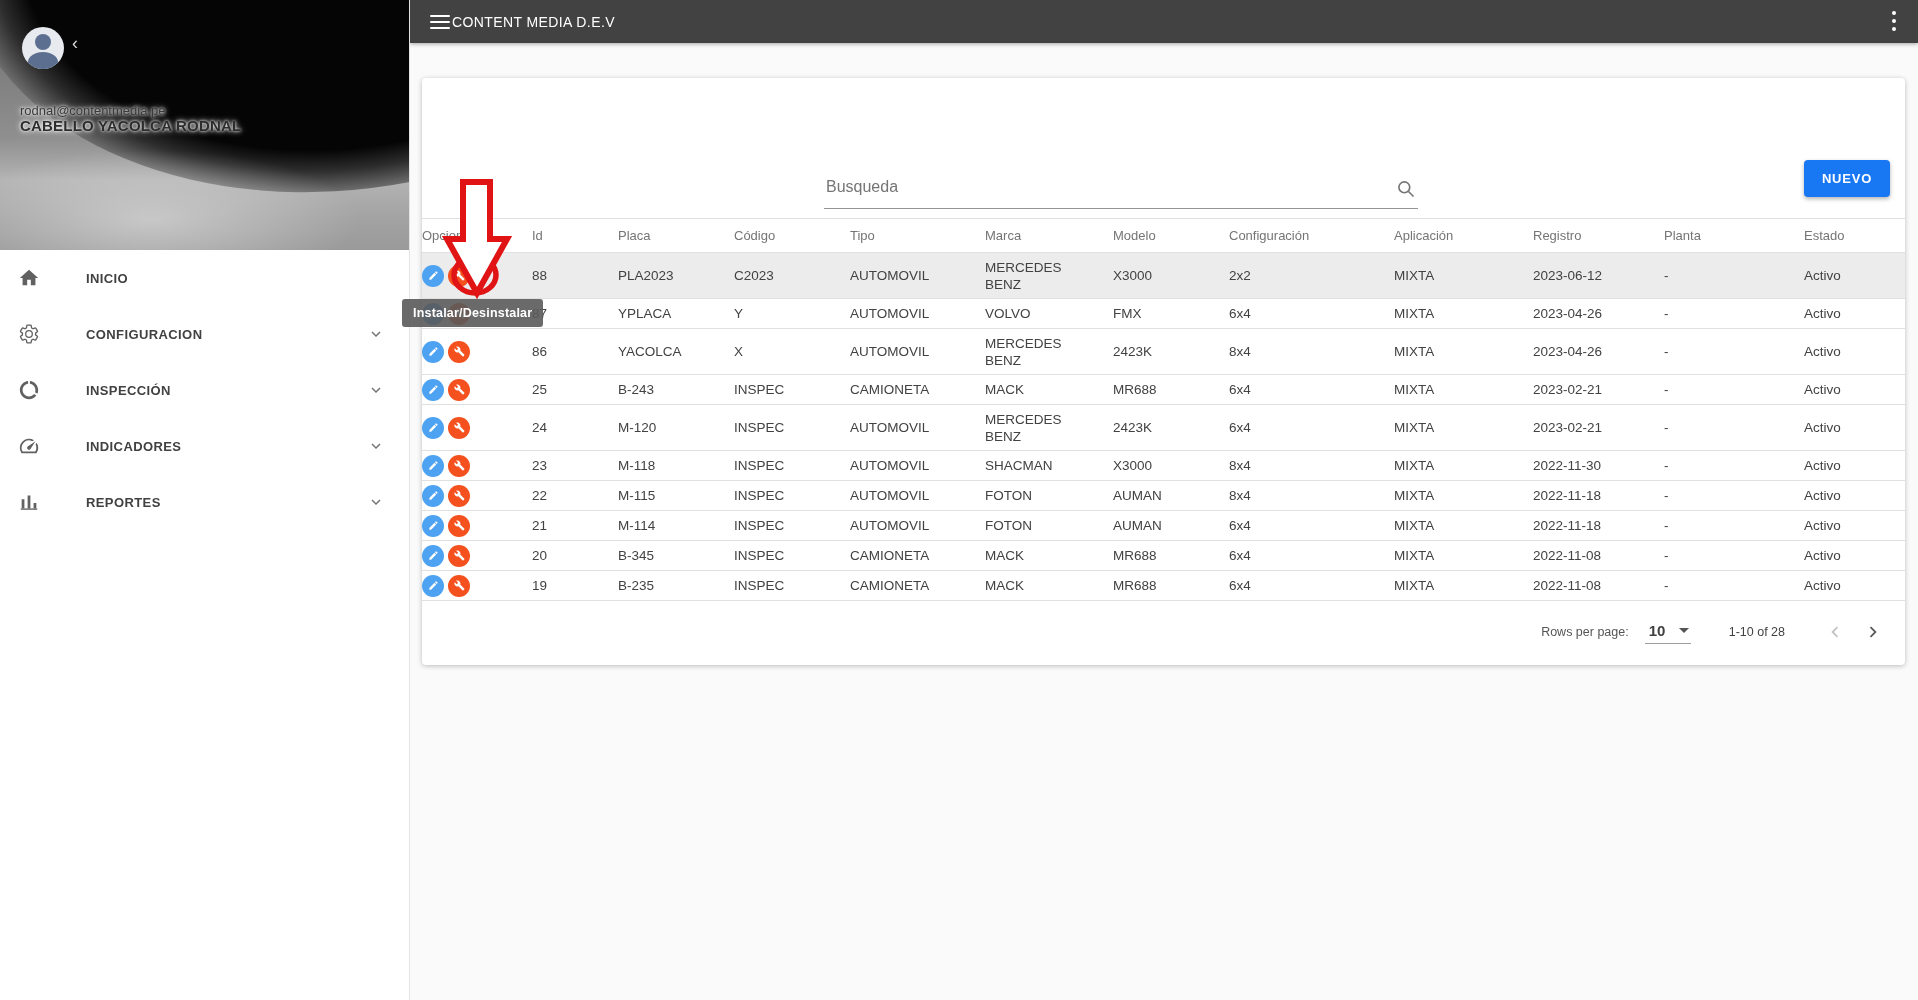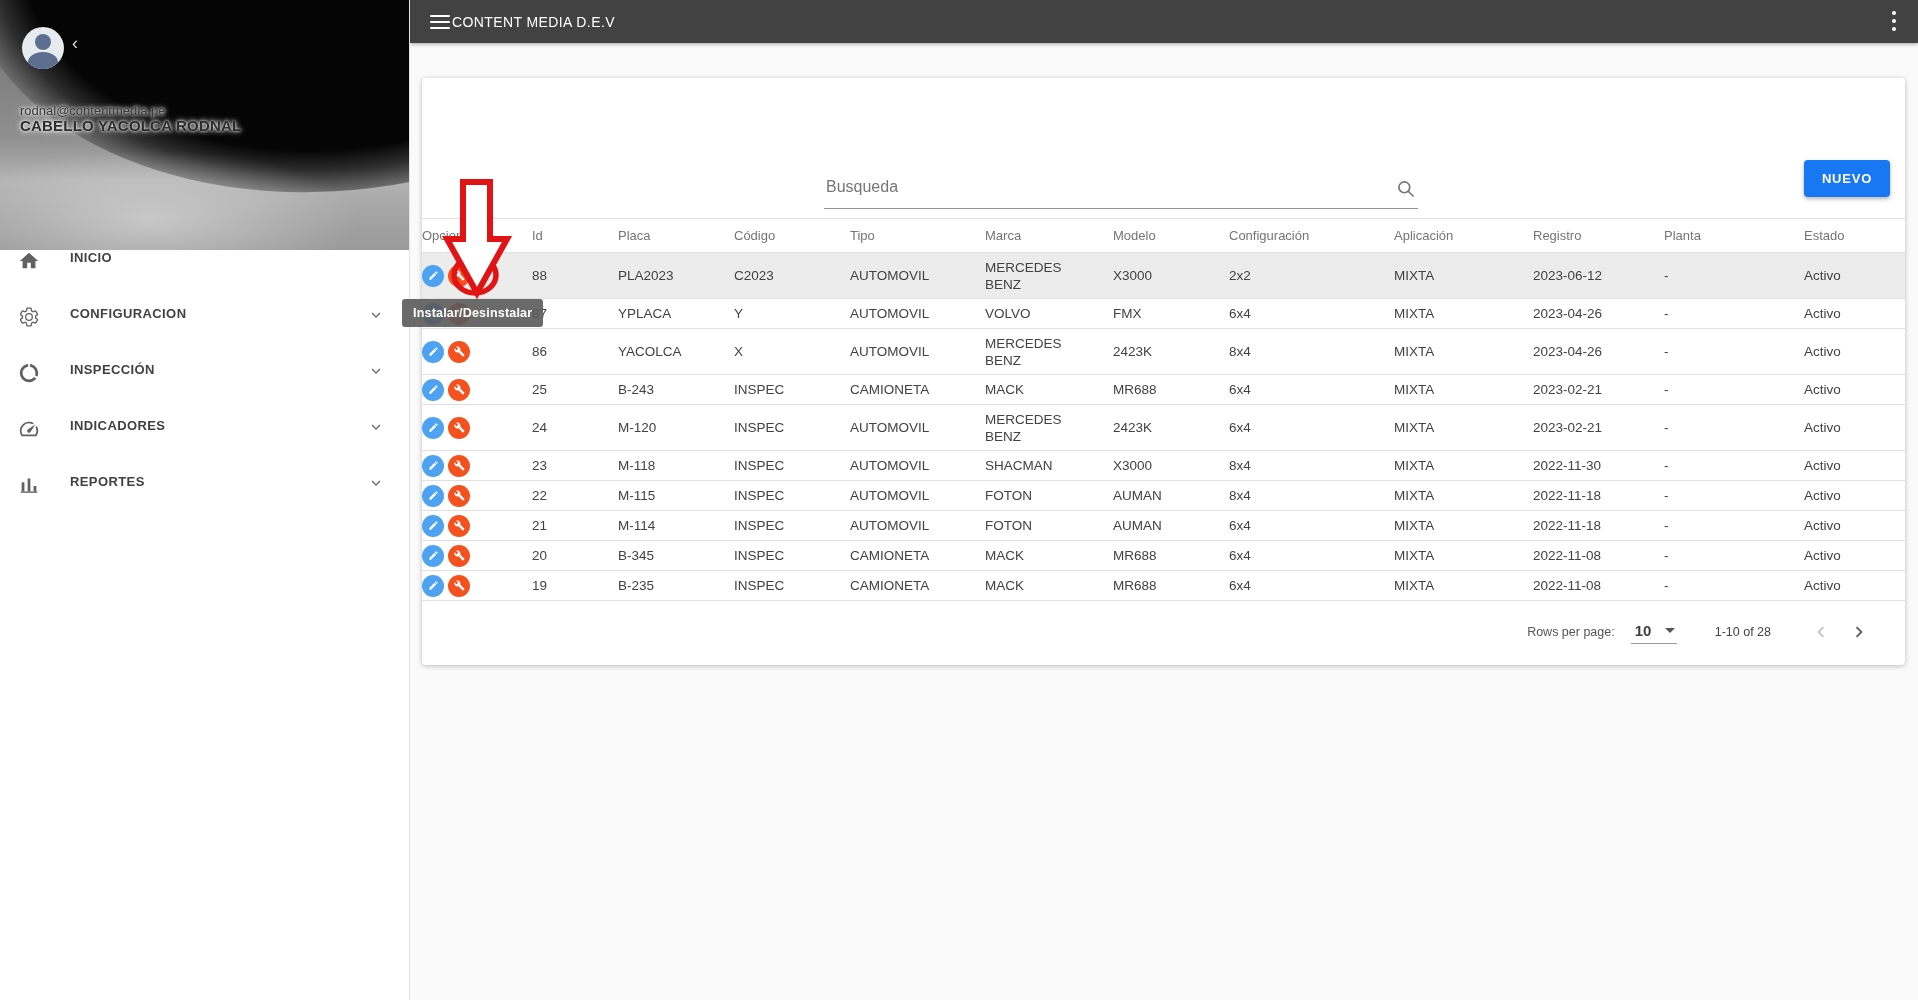--- a/index.html
+++ b/index.html
@@ -21,21 +21,21 @@
     background:#e7eaee; overflow:hidden; }
   .avatar .head { position:absolute; left:13px; top:7px; width:16px; height:16px; border-radius:50%; background:#5c6f91; }
   .avatar .bust { position:absolute; left:6px; top:25px; width:30px; height:20px; border-radius:50% 50% 0 0; background:#5c6f91; }
   .collapse-chevron { position:absolute; left:72px; top:34px; color:#d8d8d8; font-size:18px; line-height:18px; cursor:default; }
   .user-name { position:absolute; left:20px; top:80px; font-size:15px; font-weight:bold; color:#2d2d2d;
     text-shadow:0 0 3px #fff, 0 0 6px #fff; letter-spacing:.2px;margin-top:37px; }
   .user-email { position:absolute; left:20px; top:103px; font-size:13px; color:#3a3a3a;
     text-shadow:0 0 3px #fff, 0 0 6px #fff; }
 
   .menu { position:absolute; left:0; top:250px; width:100%; list-style:none; }
-  .menu li { position:relative; height:56px; display:flex; cursor:pointer; }
+  .menu li { position:relative; height:56px; display:flex; align-items:center; cursor:pointer;gap:16px; }
   .menu li .mi-icon { width:22px; height:22px; margin-left:18px; color:#616161; flex:0 0 22px; }
   .menu li .mi-icon svg { width:22px; height:22px; display:block; }
   .menu li .mi-label { margin-left:30px; font-size:13px; font-weight:bold; color:#414141; letter-spacing:.4px; }
   .menu li .mi-chevron { position:absolute; right:24px; width:18px; height:18px; color:#757575; }
   .menu li .mi-chevron svg { width:18px; height:18px; display:block; }
 
   
   .topbar { position:absolute; left:410px; top:0; width:1508px; height:43px; background:#424242;
     box-shadow:0 1px 4px rgba(0,0,0,.35); display:flex; align-items:center; z-index:4; }
   .hamburger { margin-left:20px; width:20px; height:14px; display:flex; flex-direction:column;
@@ -81,21 +81,21 @@
   th.c-first, td.c-first { padding-left:12px; }
   .actions { display:flex; gap:4px; align-items:center; }
   .act-btn { width:22px; height:22px; border-radius:50%; border:none; display:flex; align-items:center;
     justify-content:center; cursor:pointer; padding:0; }
   .act-edit { background:#4da3f1; }
   .act-install { background:#f4511e; }
   .act-btn svg { width:11px; height:11px; }
 
   
   .pagination { position:absolute; left:0; bottom:0; width:100%; height:67px; display:flex;
-    align-items:center; justify-content:flex-end; padding-right:32px; color:#555; }
+    align-items:center; justify-content:flex-end; padding-right:18px; color:#555; }
   .rpp-label { font-size:12.5px; color:#555; }
   .rpp-select { margin-left:16px; width:46px; border-bottom:1px solid #9e9e9e; display:flex;
     align-items:center; justify-content:space-between; padding:2px 2px 4px 4px; cursor:pointer; }
   .rpp-value { font-size:15px; color:#404040;font-weight:bold; }
   .rpp-caret { width:0; height:0; border-left:5px solid transparent; border-right:5px solid transparent;
     border-top:5px solid #555; }
   .range-label { margin-left:38px; font-size:12.5px; color:#424242; }
   .pg-btn { width:28px; height:28px; border:none; background:transparent; display:flex; align-items:center;
     justify-content:center; cursor:pointer; padding:0; }
   .pg-prev { margin-left:36px; color:#c3c3c3; }

